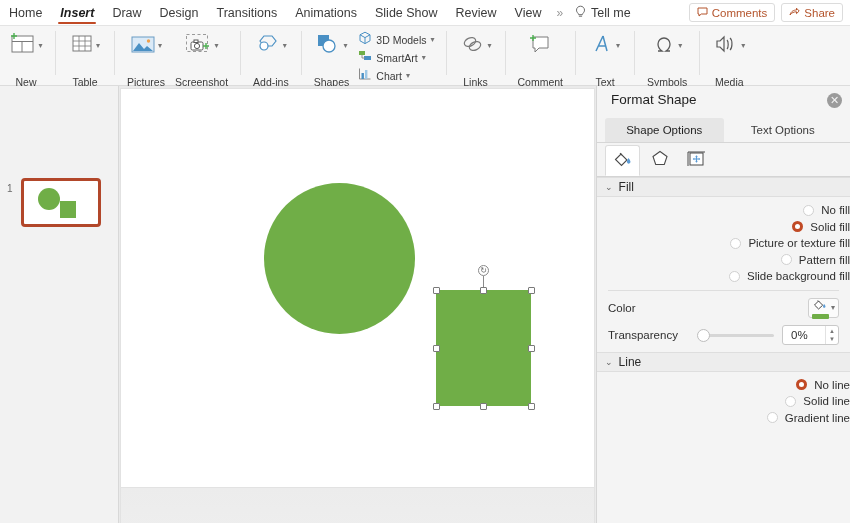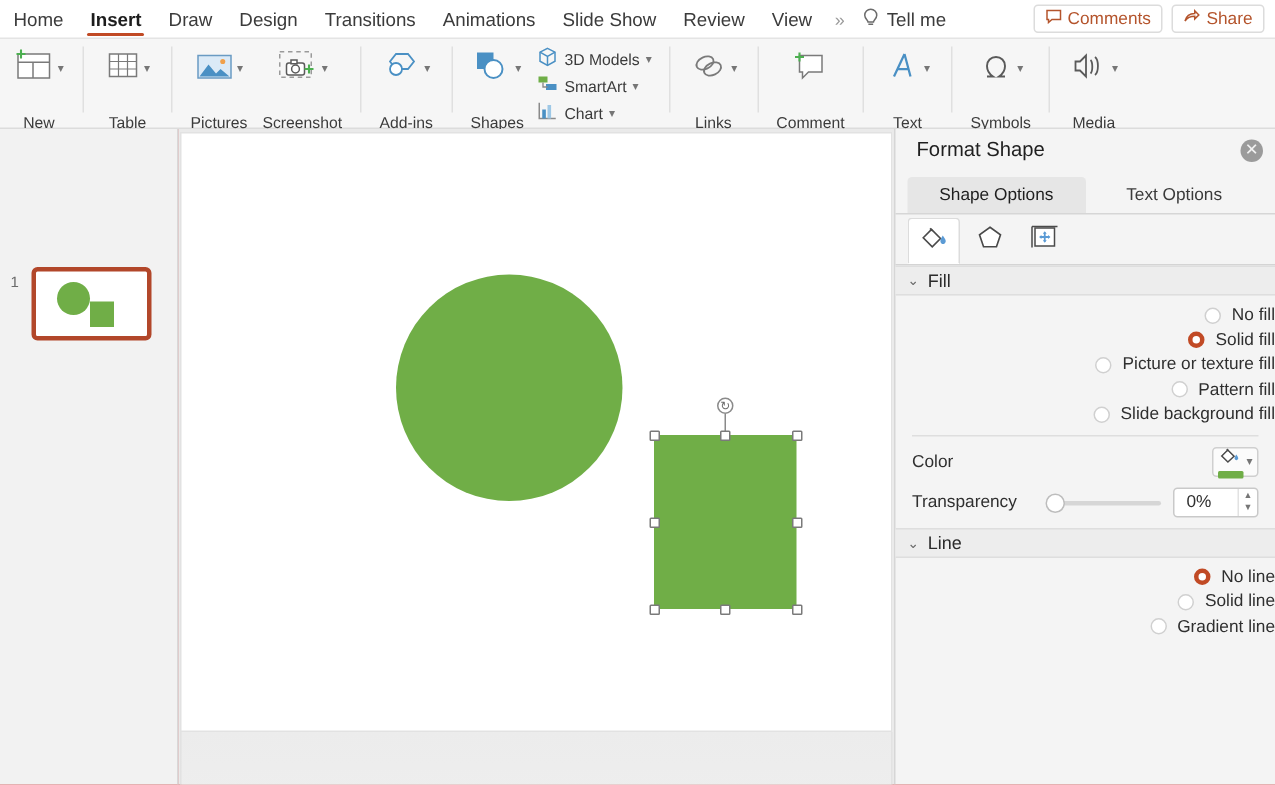--- a/index.html
+++ b/index.html
@@ -2,35 +2,35 @@
 <html><head>
 <meta charset="utf-8">
 <style>
   * { box-sizing: border-box; margin: 0; padding: 0; }
   html, body {
     width: 850px; height: 523px;
     font-family: "Liberation Sans", sans-serif;
     background: #ffffff;
     overflow: hidden;
   }
-  #app { position: relative; width: 850px; height: 523px; background:#b91c1c; }
+  #app { position: relative; width: 850px; height: 523px; background:#fde047; }
 
   
   .menubar {
     position:absolute; left:0; top:0; width:850px; height:26px;
     background:#ffffff;
     display:flex; align-items:center;
     border-bottom:1px solid #e4e4e4;
   }
   .mtab {
     font-size:12.5px; color:#3b3b3b; padding:0 9px; height:26px;
     display:flex; align-items:center; position:relative; cursor:default;
     white-space:nowrap;
   }
-  .mtab.active { color:#1d1d1d; font-weight:bold; }
+  .mtab.active { color:#1d1d1d; font-weight:bold;font-style:italic; }
   .mtab.active::after {
     content:""; position:absolute; left:7px; right:7px; bottom:2px;
     height:2px; background:#c14a25; border-radius:1px;
   }
   .chev-more { font-size:12px; color:#9a9a9a; padding:0 6px; letter-spacing:-1px;}
   .bulb { width:13px; height:15px; margin-right:4px; display:inline-block; }
   .tellme { display:flex; align-items:center; font-size:12.5px; color:#3b3b3b; padding:0 6px;}
   .rightbtns { margin-left:auto; display:flex; align-items:center; gap:6px; padding-right:7px; }
   .pillbtn {
     display:flex; align-items:center; gap:4px;

